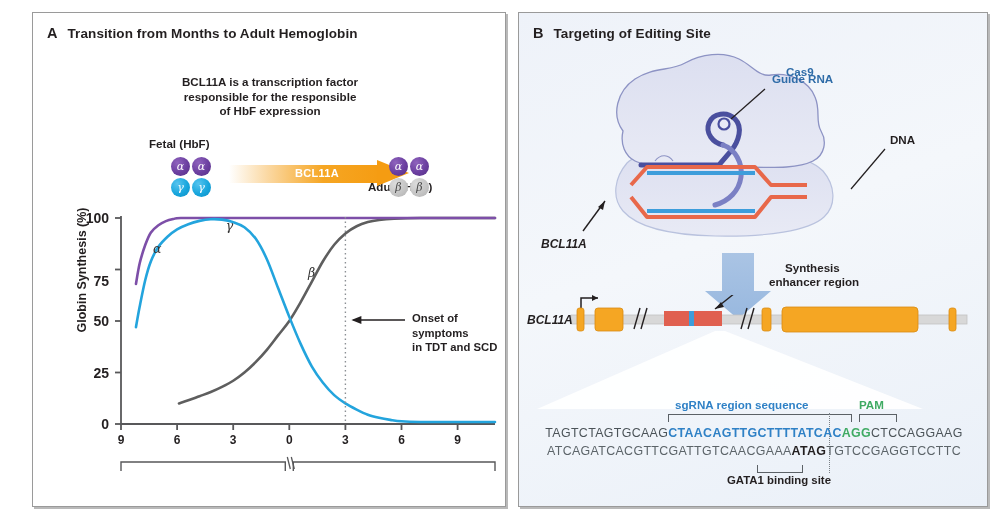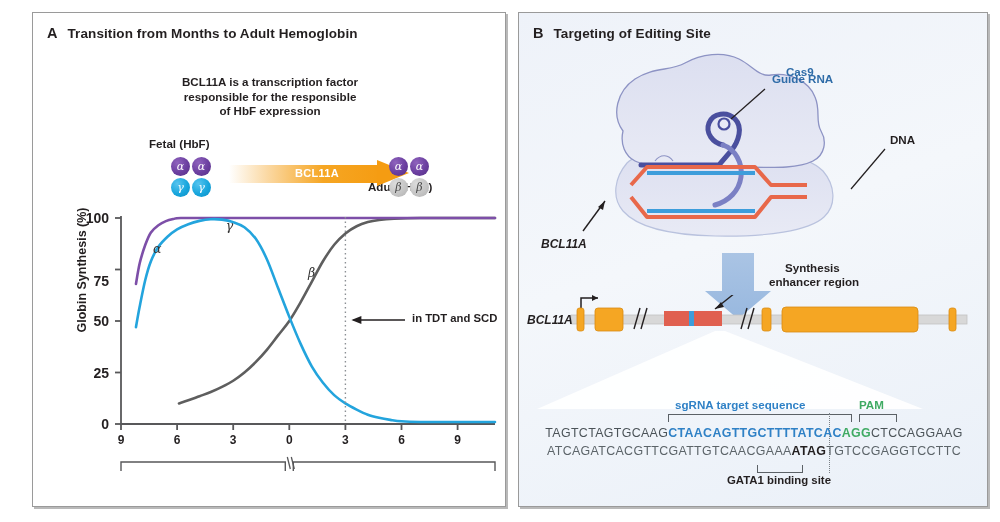--- a/index.html
+++ b/index.html
@@ -171,20 +171,21 @@
           <path d="M260.3,458 L260.3,449 L462,449 L462,458" fill="none" stroke="#58585a" stroke-width="1.4"></path>
           <line x1="254.3" y1="444" x2="257.3" y2="456" stroke="#58585a" stroke-width="1.3"></line>
           <line x1="258.3" y1="444" x2="261.3" y2="456" stroke="#58585a" stroke-width="1.3"></line>
         </svg>
 
       <div class="curve-label" id="lab-alpha" style="left: 119.92px; top: 227.78px;">α</div>
       <div class="curve-label" id="lab-gamma" style="left: 192.72px; top: 205.06px;">γ</div>
       <div class="curve-label" id="lab-beta" style="left: 275px; top: 251.56px;">β</div>
 
       <div class="onset">
+        <div>Onset of symptoms</div>
         <div>in TDT and SCD</div>
       </div>
 
     </div>
   </div>
 
   <div class="panel" id="panel-b">
 
     <div class="panel-head">
       <span class="panel-letter">B</span>
@@ -289,21 +290,21 @@
       <line x1="231" y1="-14" x2="196" y2="14" stroke="#231f20" stroke-width="1.3"></line>
       <path d="M196 14 L205 12 L202 7 Z" fill="#231f20"></path>
     </svg>
 
     <div class="b-gene-name" style="left:8px;top:300px;">BCL11A</div>
 
     <svg width="470" height="78" viewBox="0 0 470 78" style="position:absolute;left:0;top:318px;">
       <path d="M196 0 L206 0 L404 78 L18 78 Z" fill="#ffffff" opacity="0.92"></path>
     </svg>
 
-    <div class="b-label" style="left:156px;top:385px;color:#2f81c6;">sgRNA target sequence</div>
+    <div class="b-label" style="left:156px;top:385px;color:#2f81c6;">sgRNA region sequence</div>
     <div class="b-label" style="left:340px;top:385px;color:#3faa63;">PAM</div>
 
     <div class="bracket" style="left:149px;top:401px;width:182px;"></div>
     <div class="bracket" style="left:340px;top:401px;width:36px;"></div>
     <div style="position:absolute;left:310px;top:400px;width:0;height:60px;border-left:1px dotted #7a8187;"></div>
 
     <div class="seqline" id="seq-bot" style="top:431px;"><span class="seq-bot">ATCAGATCACGTTCGATTGTCAACGAAA</span><span class="seq-gata">ATAG</span><span class="seq-bot">TGTCCGAGGTCCTTC</span></div>
     <div class="seqline" id="seq-top" style="top:413px;"><span class="seq-plain">TAGTCTAGTGCAAG</span><span class="seq-target">CTAACAGTTGCTTTTATCAC</span><span class="seq-pam">AGG</span><span class="seq-plain">CTCCAGGAAG</span></div>
 
     <div class="bracket-dn" style="left:238px;top:452px;width:44px;"></div>

